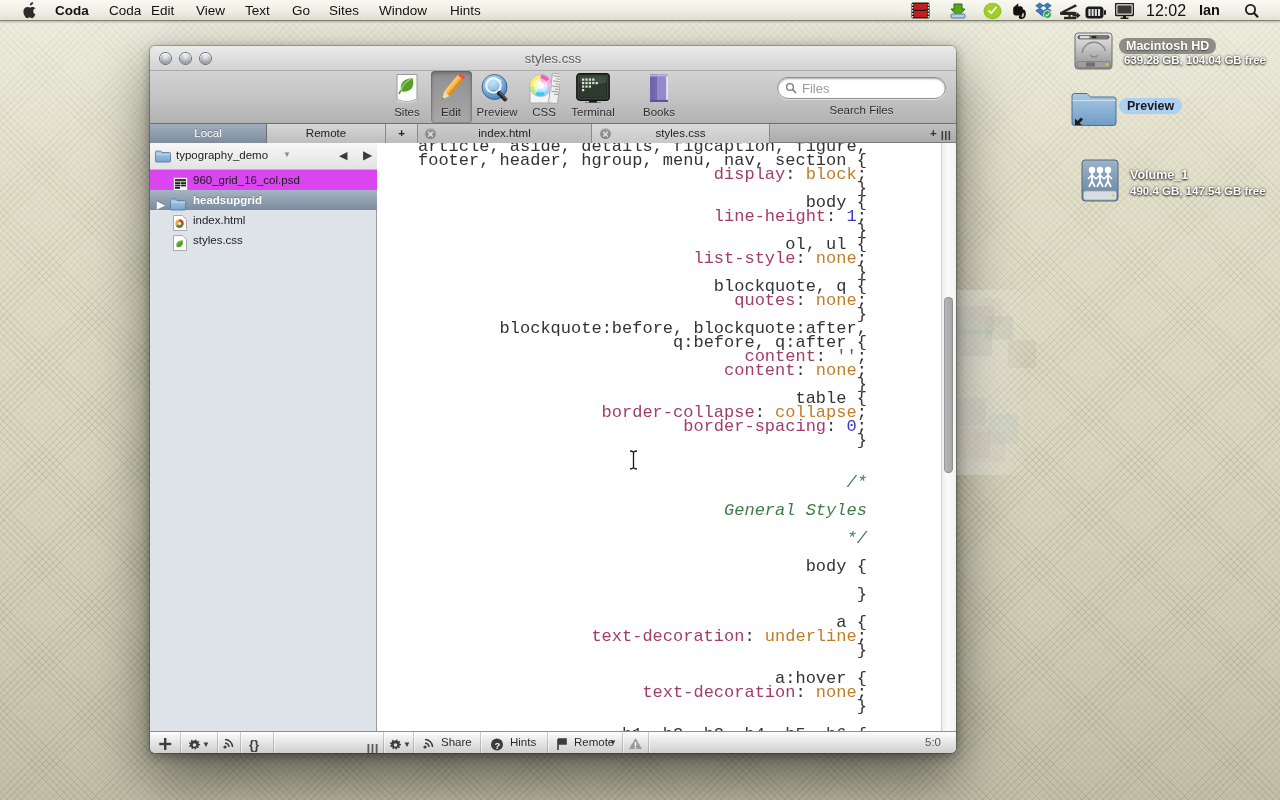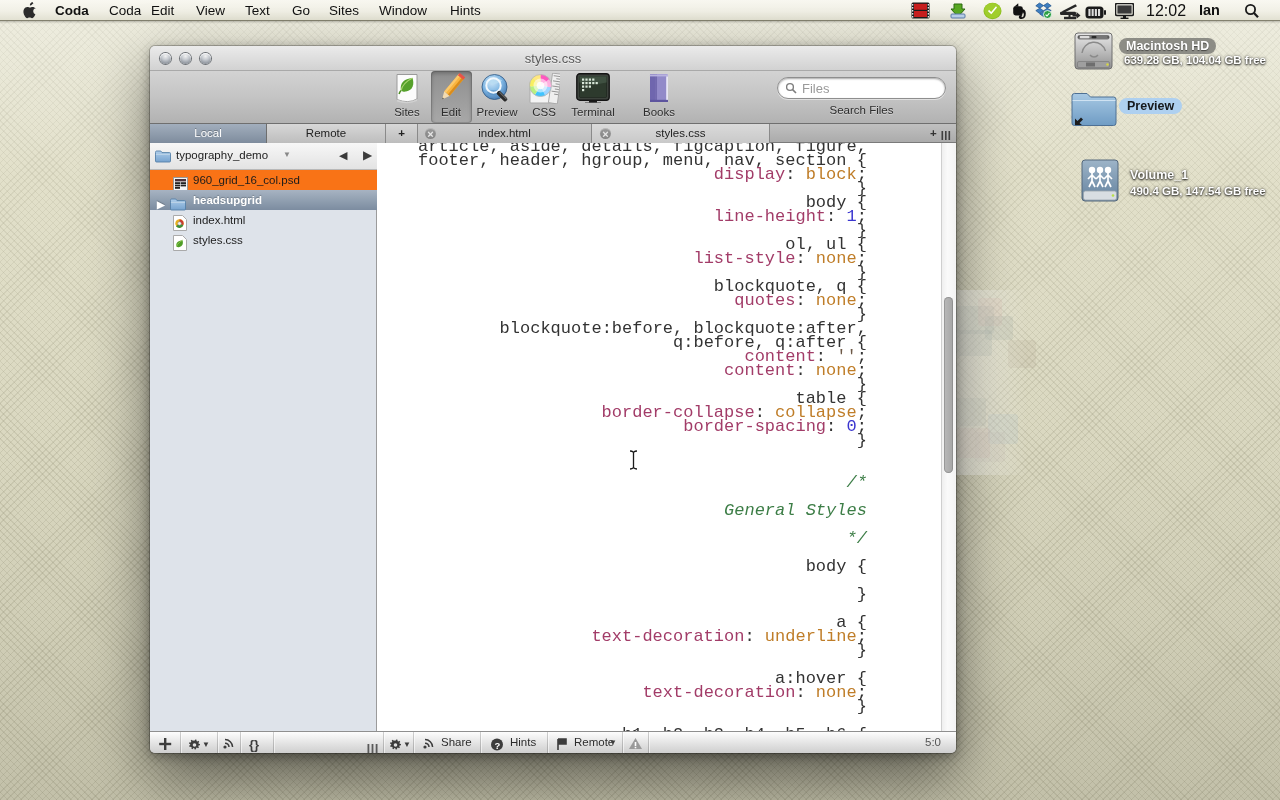--- a/index.html
+++ b/index.html
@@ -68,21 +68,21 @@
 #tab-styles{left:442px;width:178px;background:linear-gradient(180deg,#dadada,#c9c9c9);border-right:1px solid #8a8a8a;}
 .closebtn{position:absolute;top:4px;width:11px;height:11px;border-radius:50%;
  background:radial-gradient(circle at 50% 35%,#9b9b9b,#7e7e7e);box-shadow:inset 0 1px 1px rgba(255,255,255,0.4);}
 .closebtn::before{content:"\00d7";position:absolute;left:0;top:-3.5px;width:11px;text-align:center;color:#e8e8e8;font-size:11px;font-weight:700;}
 #tabright{position:absolute;right:0;top:0;width:28px;height:19px;color:#333;}
 
 #sidebar{position:absolute;left:0;top:97px;width:227px;height:588px;background:#dee3ea;border-right:1px solid #9b9b9b;font-size:11.5px;color:#1c1c1c;}
 #sbhead{position:absolute;left:0;top:0;width:227px;height:27px;
  background:linear-gradient(180deg,#f7f7f7,#e3e3e3);border-bottom:1px solid #b8b8b8;}
 .sbrow{position:absolute;left:0;width:227px;height:20px;line-height:20px;}
-#row-psd{top:27px;background:#f97316;}
+#row-psd{top:27px;background:#d946ef;}
 #row-head{top:47px;background:linear-gradient(180deg,#a7b3c2 0%,#91a0b1 50%,#7c8ca0 100%);color:#fff;font-weight:700;text-shadow:0 -1px 1px rgba(0,0,0,0.25);}
 #row-index{top:67px;}
 #row-styles{top:87px;}
 
 #editor{position:absolute;left:227px;top:97px;width:579px;height:588px;background:#ffffff;overflow:hidden;}
 #gutter{position:absolute;left:0;top:0;width:36px;height:588px;background:#fbfbfb;border-right:1px solid #c8c8c8;}
 #gutter pre{position:absolute;top:-3px;right:5px;text-align:right;
  font-family:"Liberation Sans",sans-serif;font-size:10.5px;line-height:14px;color:#a6a6a6;}
 #code{position:absolute;left:41px;top:-3px;
  font-family:"Liberation Mono",monospace;font-size:17px;line-height:14px;color:#333;text-align:right;}

